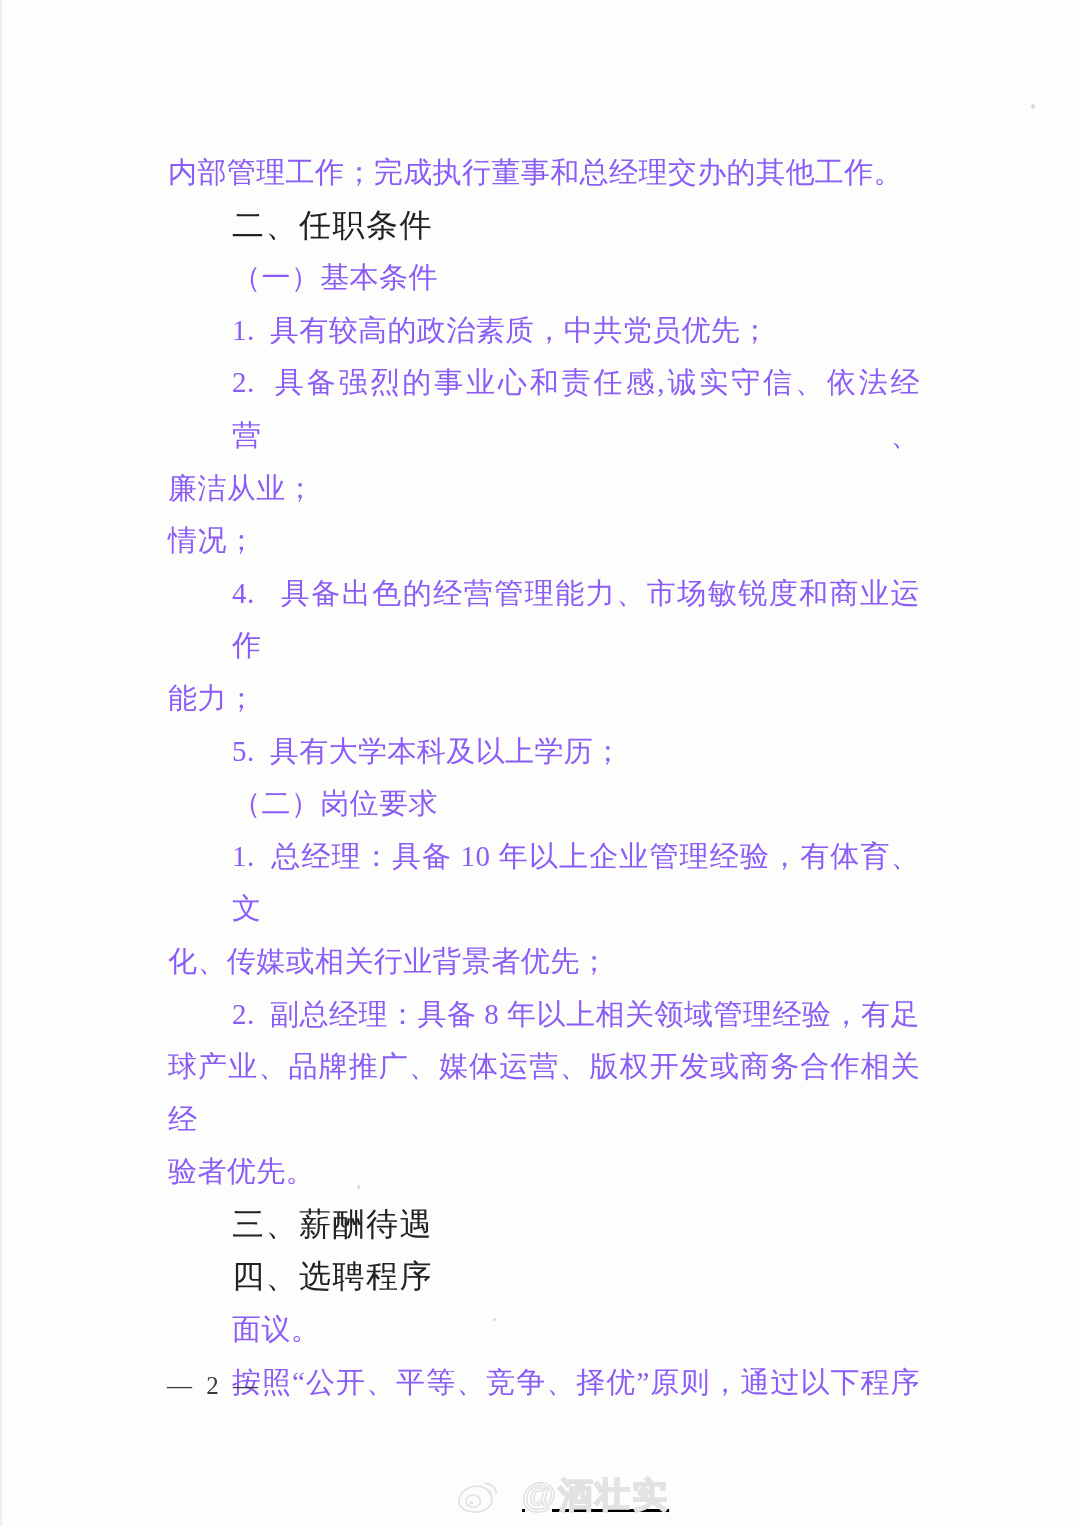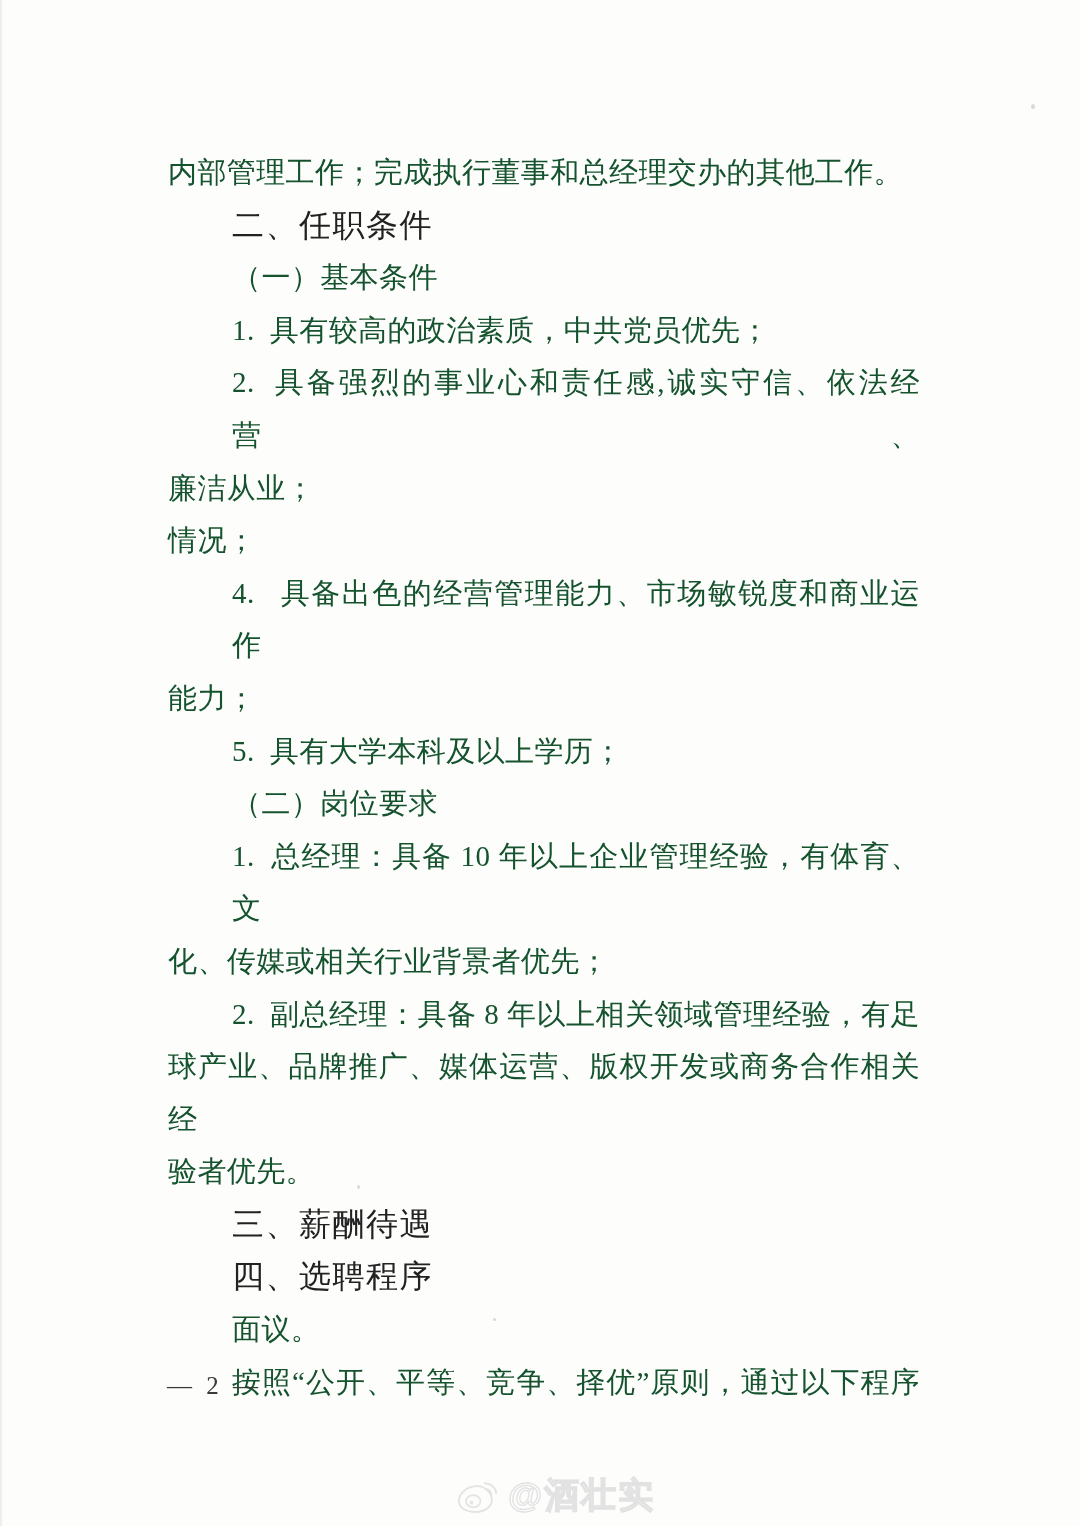--- a/index.html
+++ b/index.html
@@ -19,21 +19,21 @@
     position:absolute;
     left:168px;top:146px;width:752px;
     color:#2b2b2b;
   }
   .ln{
     margin:0;
     font-size:29px;
     line-height:52.6px;
     white-space:pre-wrap;
     letter-spacing:0.4px;
-    color:#14532d;
+    color:#8b5cf6;
   }
   .ind{padding-left:64px;}
   .jfy{
     text-align:justify;
     text-align-last:justify;
     text-justify:inter-character;
   }
   .h{
     font-family:"Liberation Sans", sans-serif;
     font-weight:normal;
@@ -45,22 +45,23 @@
     position:absolute;
     left:167px;top:1372px;
     font-size:25px;
     letter-spacing:4px;
     color:#3a3a3a;
     font-family:"Liberation Serif", serif;
   }
   .watermark{
     position:absolute;
     left:456px;top:1472px;
-    display:flex;align-items:flex-end;gap:6px;
+    display:flex;align-items:flex-end;gap:20px;
     pointer-events:none;
+    text-decoration:underline;
   }
   .watermark .wm-text{
     font-family:"Liberation Sans", sans-serif;
     font-size:35px;
     font-weight:bold;
     color:#ffffff;
     -webkit-text-stroke:1.3px #e2e2e2;
     text-shadow:0 0 1px #e9e9e9;
     letter-spacing:2px;
   }

